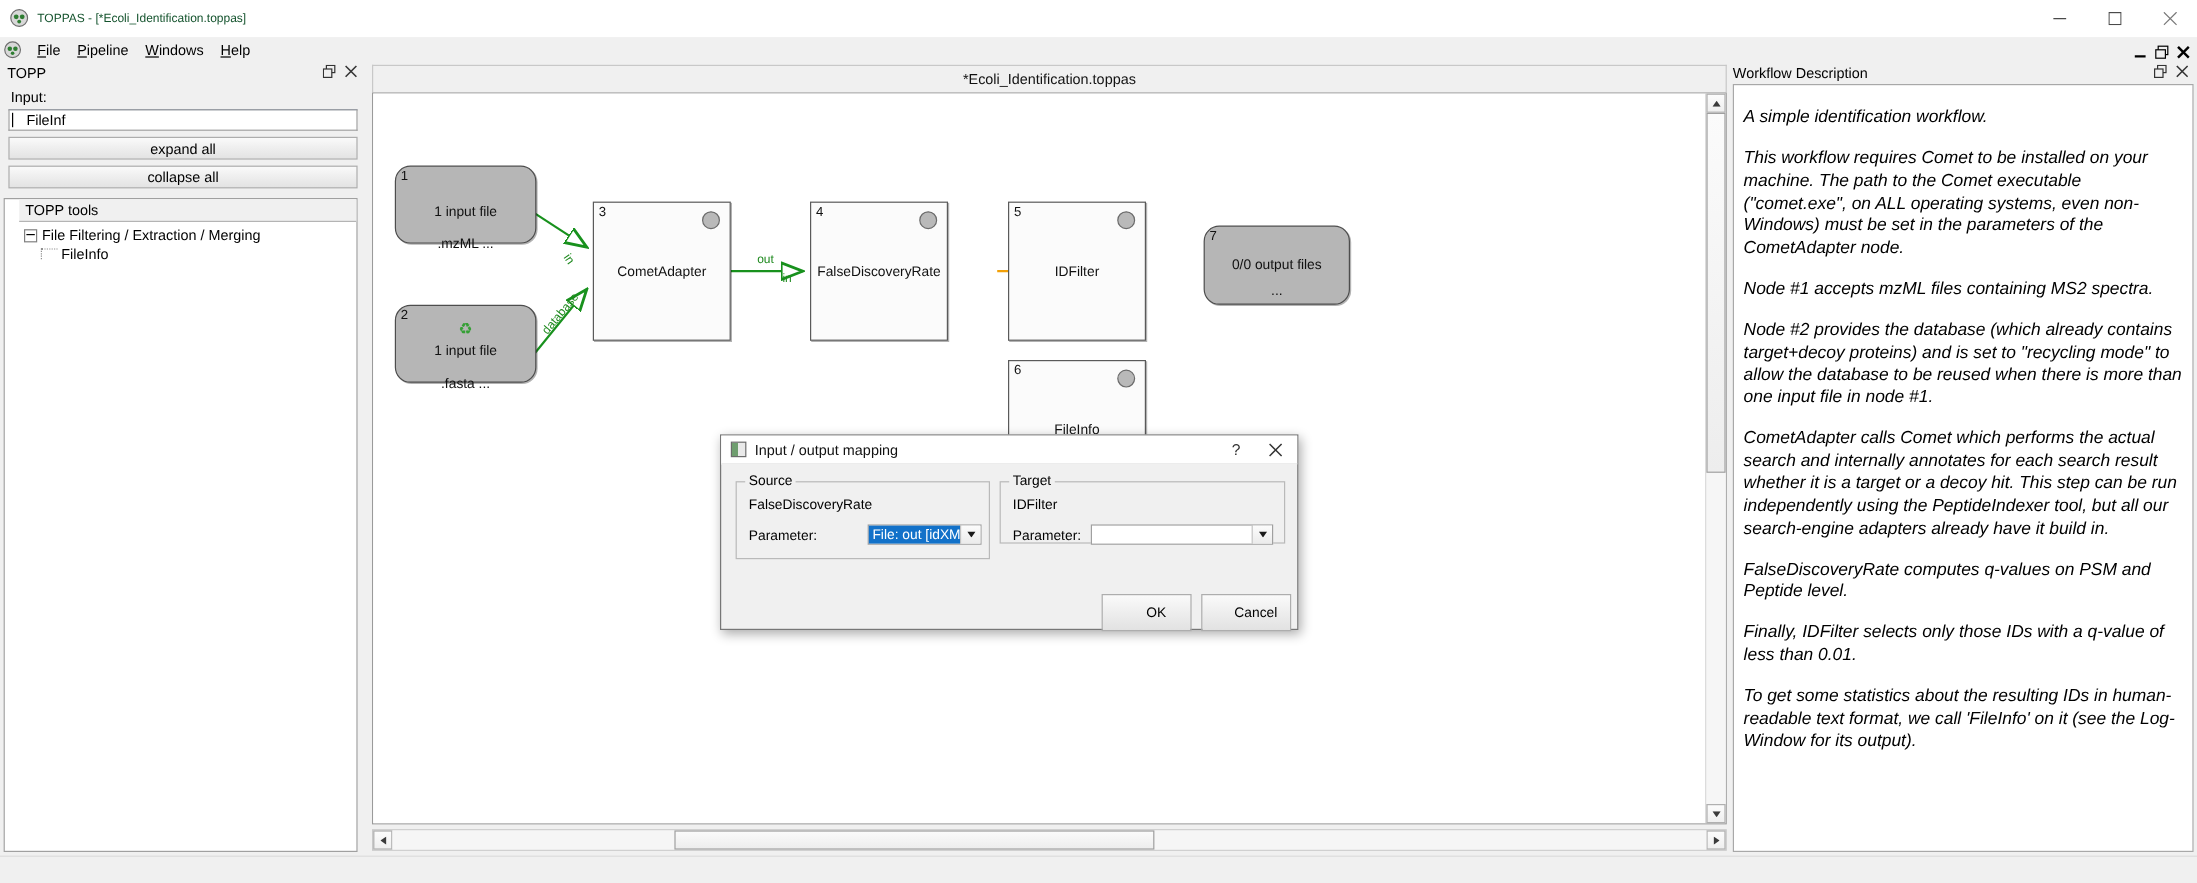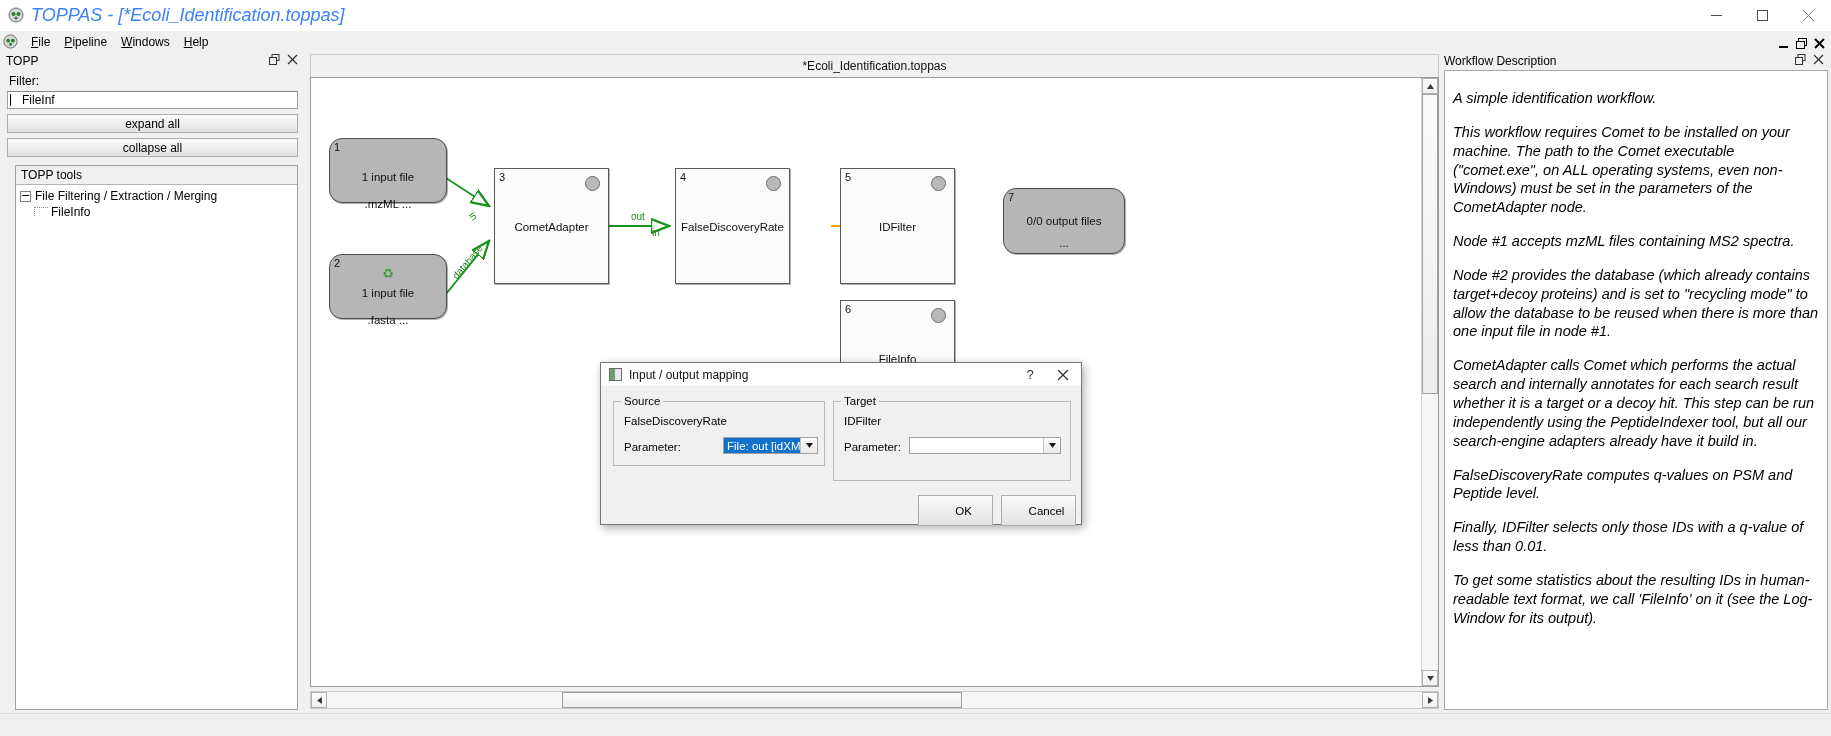--- a/index.html
+++ b/index.html
@@ -32,24 +32,23 @@
     align-items: center;
     flex: 0 0 auto;
     border-bottom: 1px solid #ffffff;
   }
   .title-icon {
     width: 16px; height: 16px;
     margin: 0 7px 0 8px;
     flex: 0 0 auto;
   }
   .title-text {
-    font-size: 18px;
-    color: #3b82f6;
+    font-size: 10px;
+    color: #14532d;
     white-space: nowrap;
-    font-style: italic;
   }
   .winbtns {
     margin-left: auto;
     display: flex;
     height: 30px;
   }
   .winbtn {
     width: 46px;
     height: 30px;
     display: flex;
@@ -164,27 +163,28 @@
     margin: 5px 4px 0 4px;
     background: linear-gradient(#fafafa, #efefef 45%, #e3e3e3);
     border: 1px solid #adadad;
     font-size: 12px;
     display: flex;
     align-items: center;
     justify-content: center;
     box-sizing: border-box;
   }
   .panel-box {
-    margin: 8px 4px 0 12px;
+    margin: 8px 4px 0 0;
     border: 1px solid #a0a0a0;
     background: #ffffff;
     flex: 1 1 auto;
     display: flex;
     flex-direction: column;
     min-height: 0;
+    padding-left: 12px;
   }
   .panel-head {
     height: 18px;
     background: #f0f0f0;
     border-bottom: 1px solid #b4b4b4;
     display: flex;
     align-items: center;
     padding-left: 5px;
     font-size: 12px;
     flex: 0 0 auto;
@@ -589,21 +589,21 @@
           <span>
             <svg width="11" height="11" viewBox="0 0 11 11">
                 <line x1="1" y1="1" x2="10" y2="10" stroke="#333" stroke-width="1.3"></line>
                 <line x1="10" y1="1" x2="1" y2="10" stroke="#333" stroke-width="1.3"></line>
               </svg>
           </span>
         </span>
       </div>
 
       <div class="dock-body">
-        <div class="filter-label">Filter:</div>
+        <div class="filter-label">Input:</div>
         <div class="text-input">
           <span class="caret"></span>
           <span>FileInf</span>
         </div>
         <div class="btn">expand all</div>
         <div class="btn">collapse all</div>
 
         <div class="panel-box">
           <div class="panel-head">TOPP tools</div>
           <div class="tree">
@@ -790,21 +790,21 @@
       <div class="combo" style="left:109px; top:35px; width:95px;">
         <span class="combo-val selected">File: out [idXML]</span>
         <span class="combo-arrow">
           <svg width="7" height="5" viewBox="0 0 7 5">
               <path d="M0,0 L7,0 L3.5,5 Z" fill="#1a1a1a"></path>
             </svg>
         </span>
       </div>
     </div>
 
-    <div class="group" style="left:232px; top:14px; width:238px; height:80px;text-align:center;">
+    <div class="group" style="left:232px; top:14px; width:238px; height:52px;text-align:center;">
       <span class="group-title">Target</span>
       <span class="grp-text" style="left:10px; top:13px;">IDFilter</span>
       <span class="grp-text" style="left:10px; top:39px;">Parameter:</span>
       <div class="combo" style="left:75px; top:35px; width:152px;">
         <span class="combo-val"></span>
         <span class="combo-arrow">
           <svg width="7" height="5" viewBox="0 0 7 5">
               <path d="M0,0 L7,0 L3.5,5 Z" fill="#1a1a1a"></path>
             </svg>
         </span>

